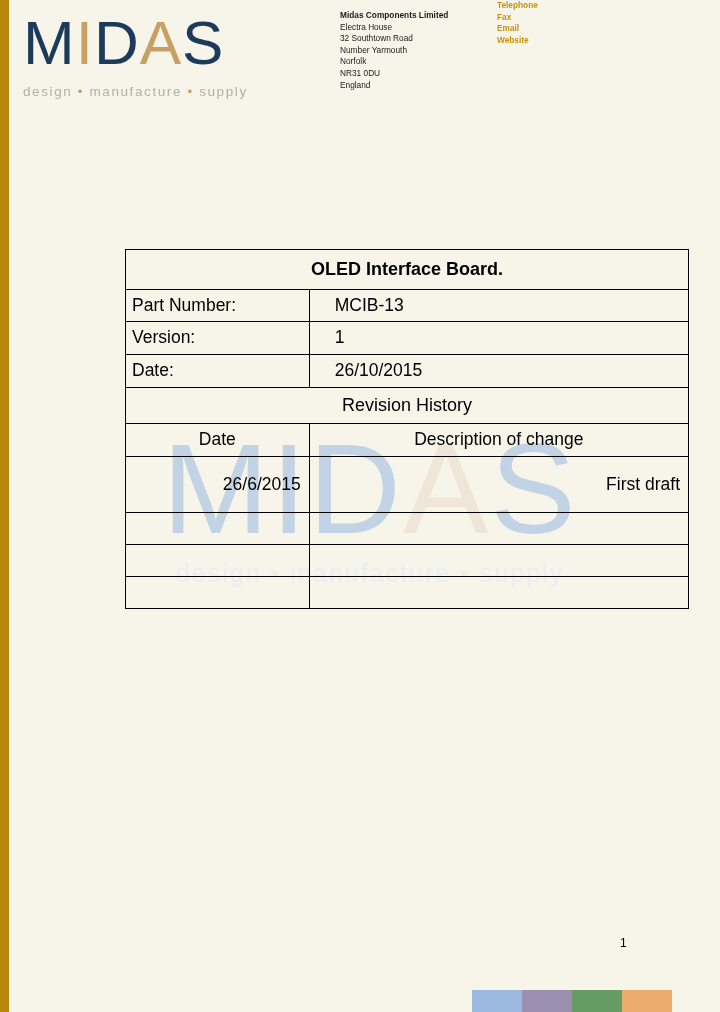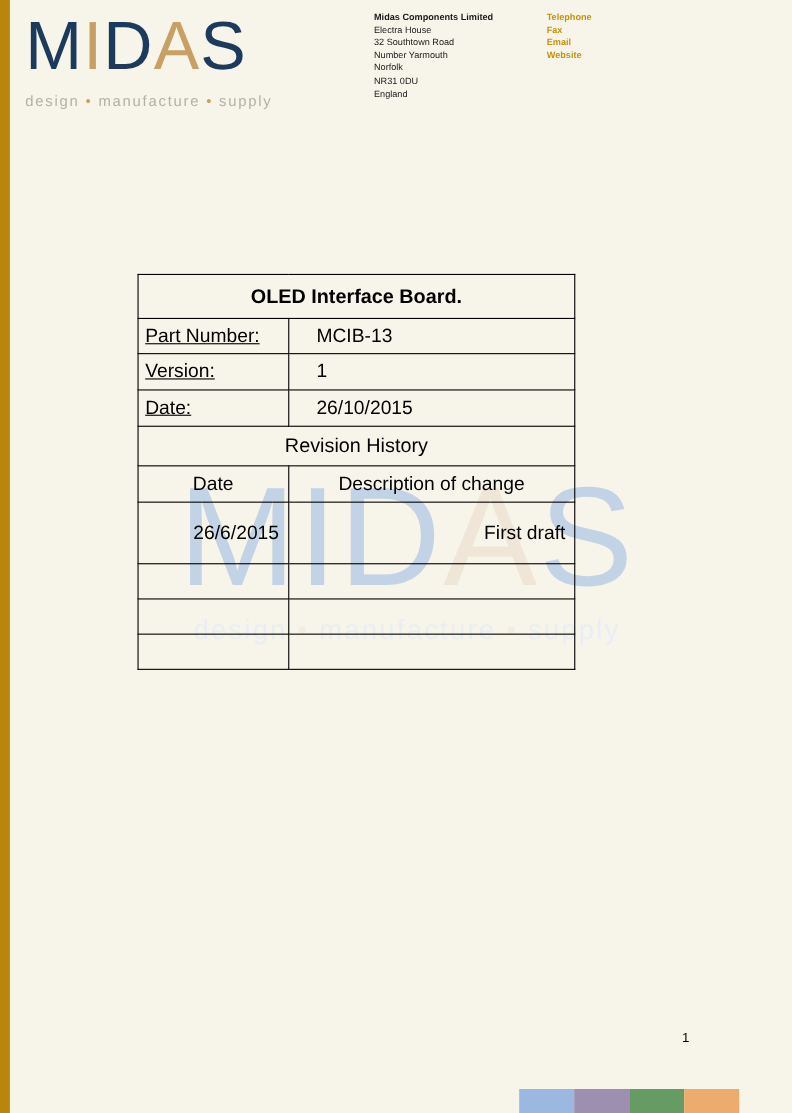--- a/index.html
+++ b/index.html
@@ -63,21 +63,21 @@
   .contact-col {
     position: absolute;
     font-size: 8.3px;
     line-height: 11.6px;
     color: #1a1a1a;
     white-space: nowrap;
     margin-left: 25px;
   }
   #contact-address { left: 306px; top: 10px; }
   #contact-address .company { font-weight: bold; }
-  #contact-labels { left: 463px; top: 10px; color: #c7930c; font-weight: bold; }
+  #contact-labels { left: 463px; top: 0; color: #c7930c; font-weight: bold; }
   #contact-values { left: 550px; top: 10px; }
 
   
   #watermark {
     position: absolute;
     left: 120px;
     top: 425px;
     width: 500px;
     text-align: center;
     pointer-events: none;
@@ -99,21 +99,21 @@
     color: #e9eef5;
     white-space: nowrap;
   }
   #wm-tag .dot { color: #f5ece0; }
 
   
   #doc-table {
     position: absolute;
     left: 125px;
     top: 249px;
-    width: 398px;
+    width: 564px;
     border-collapse: collapse;
     background: transparent;
   }
   #doc-table td {
     border: 1px solid #000000;
     padding: 0;
     background: transparent;
     color: #000000;
   }
   .cell-pad {
@@ -123,21 +123,20 @@
   }
   .row-title .cell-pad {
     text-align: center;
     font-weight: bold;
     font-size: 18px;
     padding: 8px 8px;
   }
   .row-kv-label .cell-pad {
     text-align: left;
     padding-left: 6px;
-    text-decoration: underline;
   }
   .row-kv-value .cell-pad {
     text-align: left;
     padding-left: 5px;
     margin-left: 20px;
   }
   .row-section .cell-pad {
     text-align: center;
     font-weight: normal;
     font-size: 18px;

